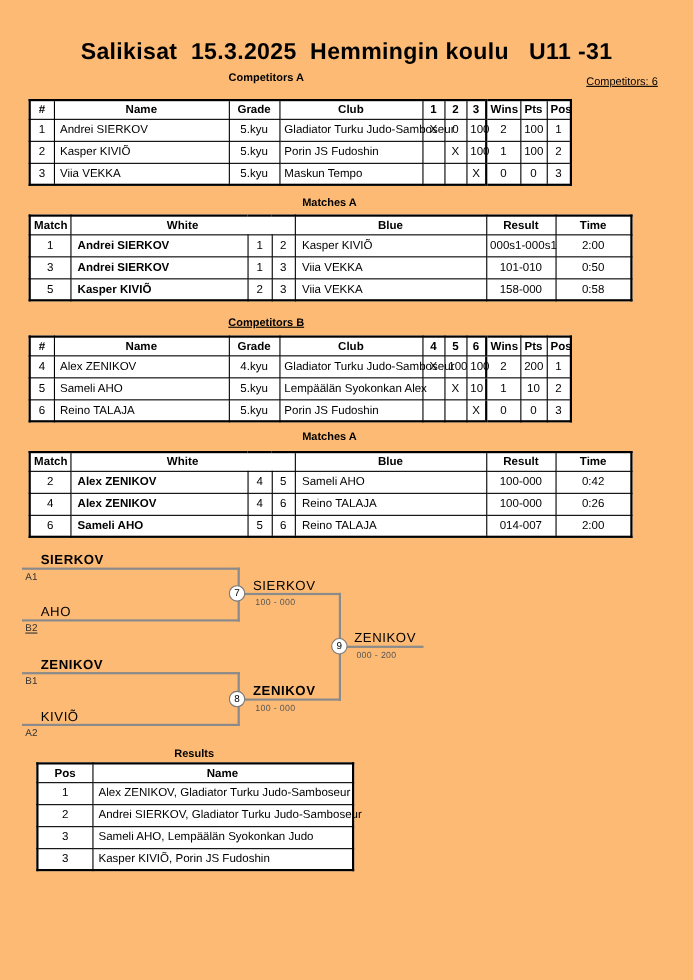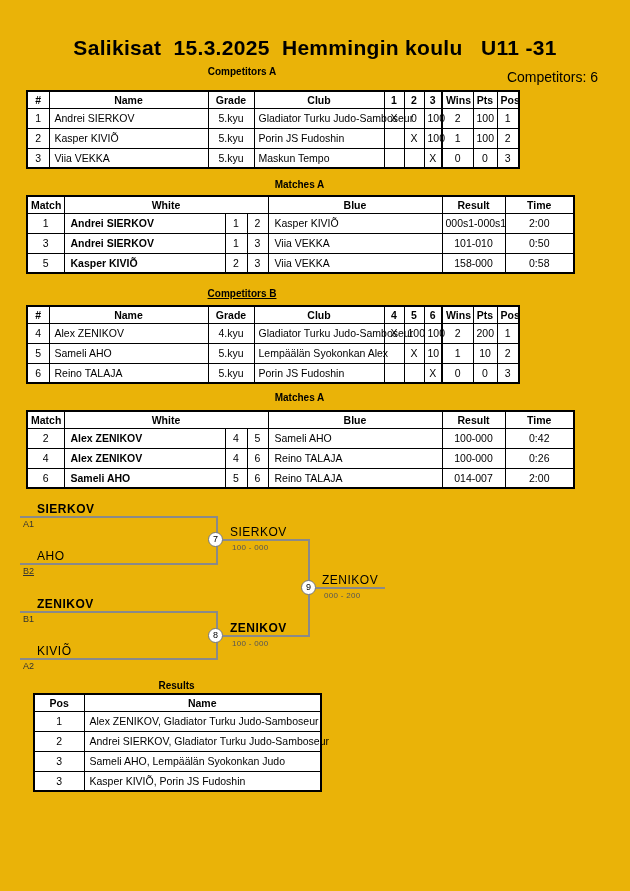--- a/index.html
+++ b/index.html
@@ -2,34 +2,34 @@
 <html><head>
 <meta charset="utf-8">
 <style>
   * { margin:0; padding:0; box-sizing:border-box; }
   html,body { background:#fff; }
   body {
     width:630px; height:891px;
     font-family:"Liberation Sans", sans-serif;
     color:#000;
   }
-  .page { position:relative; width:630px; height:891px; background:#eab308; overflow:hidden; }
+  .page { position:relative; width:630px; height:891px; background:#fdba74; overflow:hidden; }
 
   .title {
     position:absolute; top:36px; left:0; width:630px;
     text-align:center; font-weight:bold; font-size:21px;
     white-space:pre; letter-spacing:0.3px;
   }
   .sec-title { position:absolute; font-weight:bold; font-size:10px; text-align:center; white-space:pre; }
   .t-comp-a { top:66px;  left:26px; width:432px; }
   .t-match-1{ top:179px; left:26px; width:547px; }
   .t-comp-b { top:288px; left:26px; width:432px;text-decoration:underline; }
   .t-match-2{ top:392px; left:26px; width:547px; }
   .t-results{ top:680px; left:33px; width:287px; }
-  .comp-count { position:absolute; top:69px; right:32px; font-size:14px; }
+  .comp-count { position:absolute; top:69px; right:32px; font-size:10px;text-decoration:underline; }
 
   table {
     position:absolute; border-collapse:collapse; table-layout:fixed;
     background:#fff; border:2px solid #000;
   }
   th, td {
     border:1px solid #000; font-size:10.5px; white-space:nowrap;
     padding:0 3px; overflow:visible; text-align:center;
   }
   th { height:17px; font-weight:bold; }

